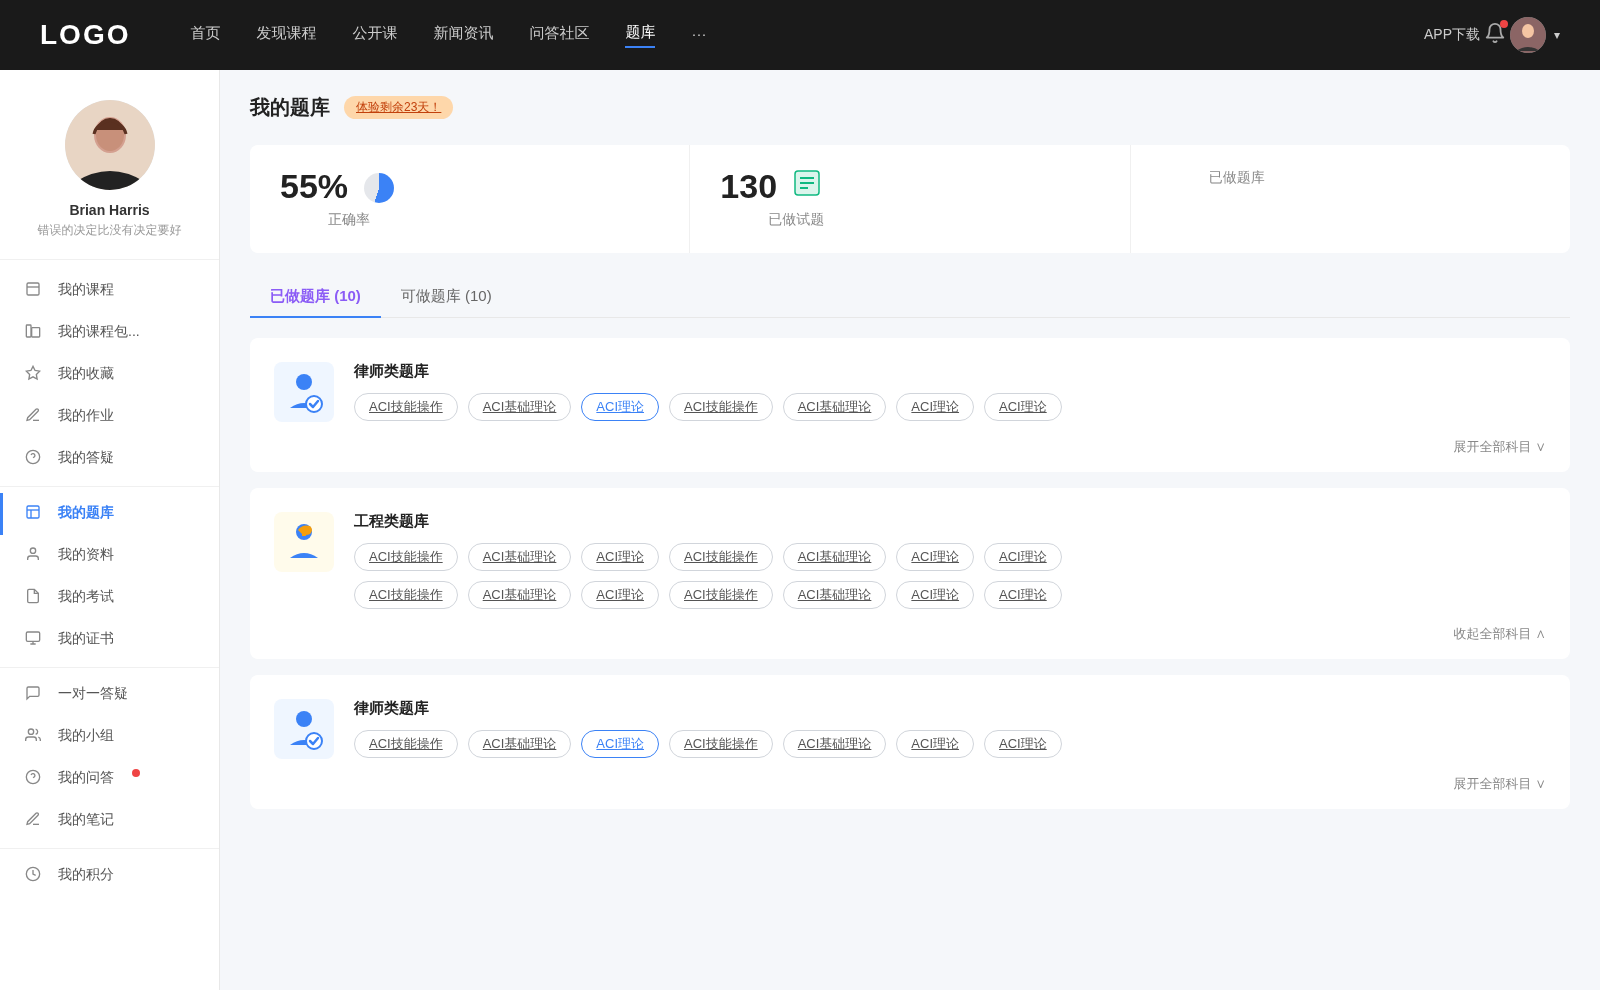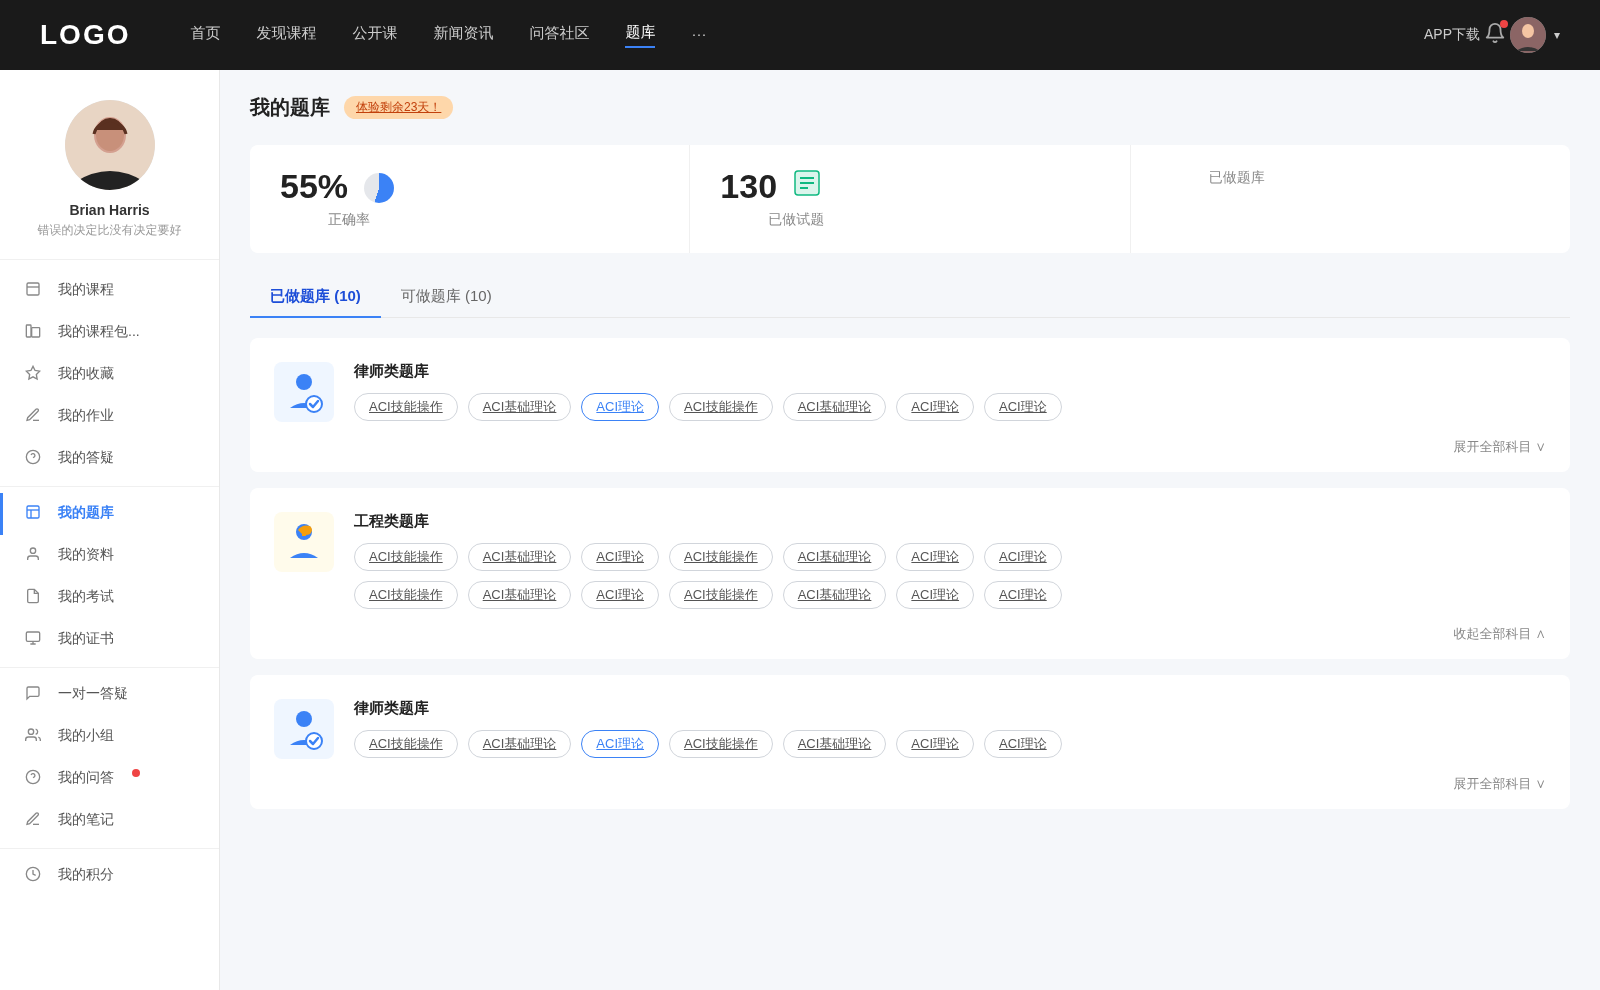--- a/index.html
+++ b/index.html
@@ -227,21 +227,21 @@
     }
     .tab-btn {
       padding: 10px 20px;
       font-size: 15px;
       color: #666;
       cursor: pointer;
       border-bottom: 2px solid transparent;
       margin-bottom: -1px;
     }
     .tab-btn.active {
-      color: #1d4ed8;
+      color: #8b5cf6;
       border-bottom: 2px solid #3b82f6;
       font-weight: 600;
     }
 
     
     .bank-card {
       background: #fff;
       border-radius: 8px;
       margin-bottom: 16px;
       padding: 24px 24px 16px;

